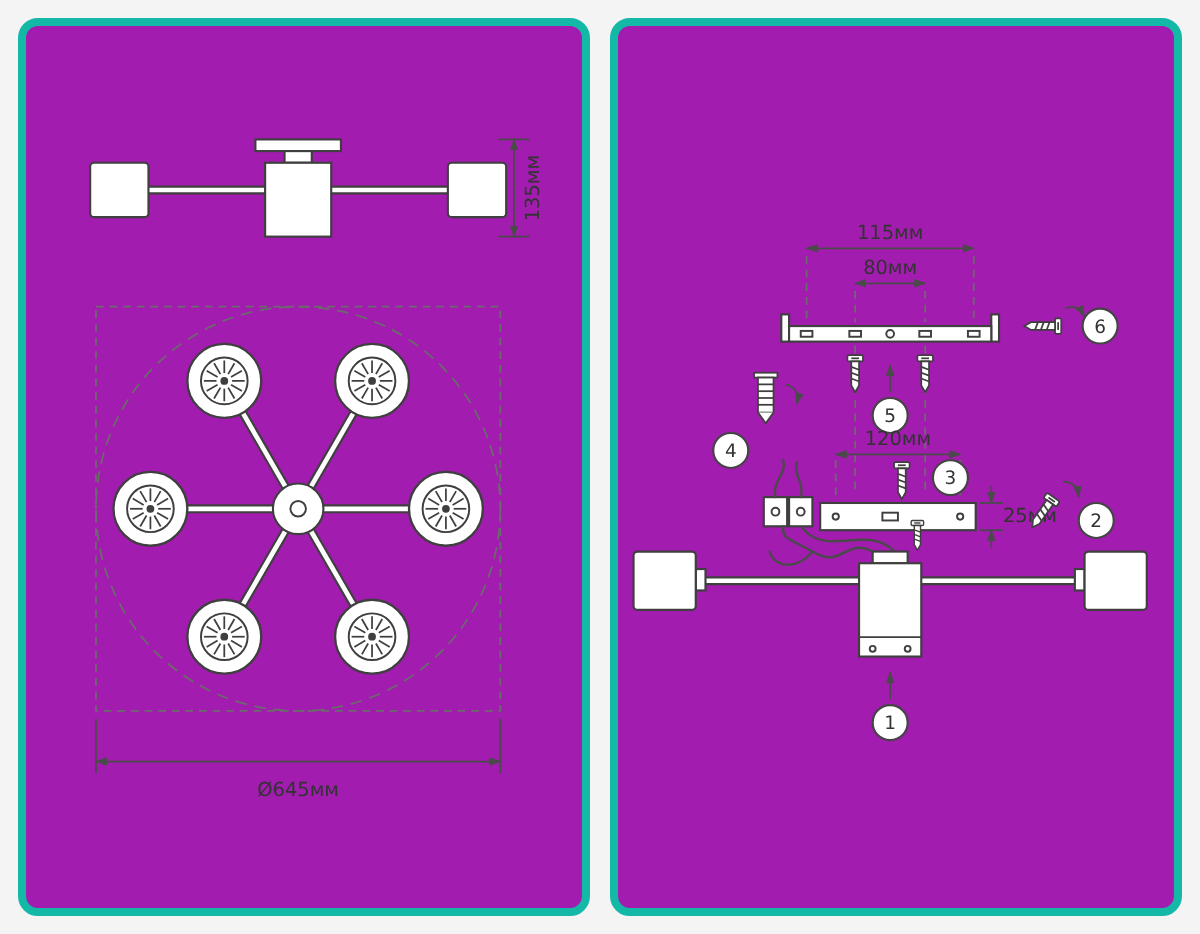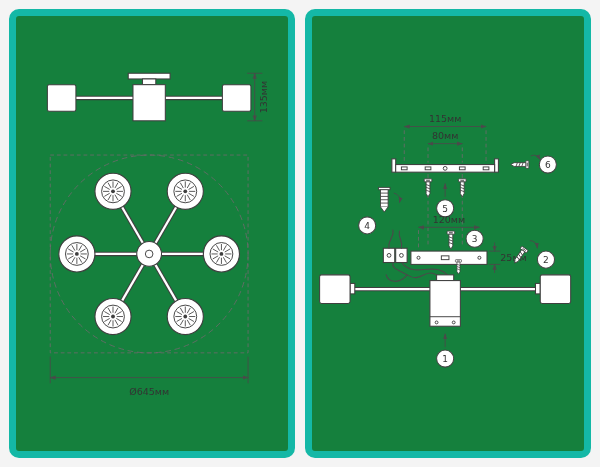--- a/index.html
+++ b/index.html
@@ -10,22 +10,22 @@
     overflow:hidden;
   }
   .wrap{
     box-sizing:border-box;
     width:600px;height:467px;
     padding:9px;
     display:flex;gap:10px;
   }
   .panel{
     flex:1;
-    background:#15803d;
-    border:7px solid #14b8a6;
+    background:#a21caf;
+    border:4px solid #14b8a6;
     border-radius:10px;
     overflow:hidden;
   }
   svg{display:block;width:100%;height:100%;}
   svg text{
     font-family:"DejaVu Sans", sans-serif;
     fill:#333;
   }
   .dim-text{font-size:10px;}
   .callout-text{font-size:9.5px;}

